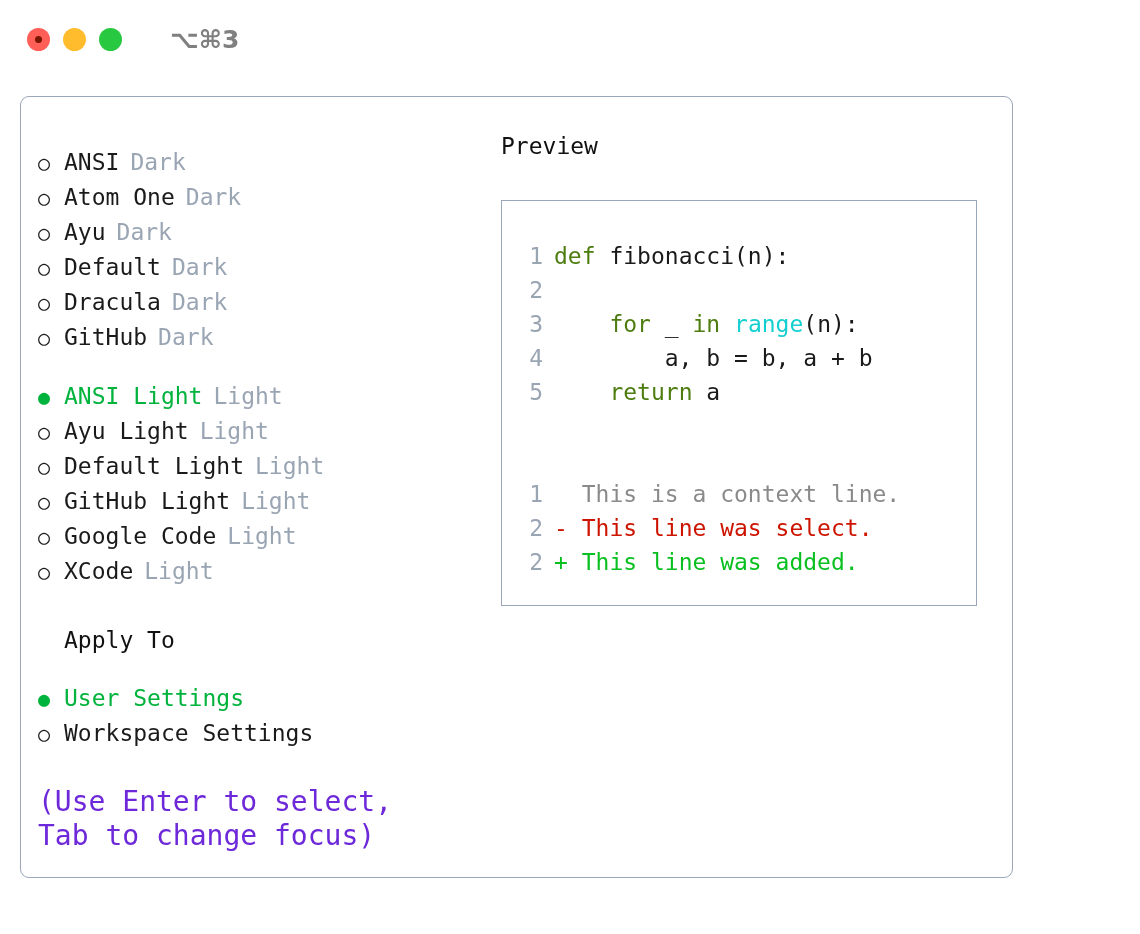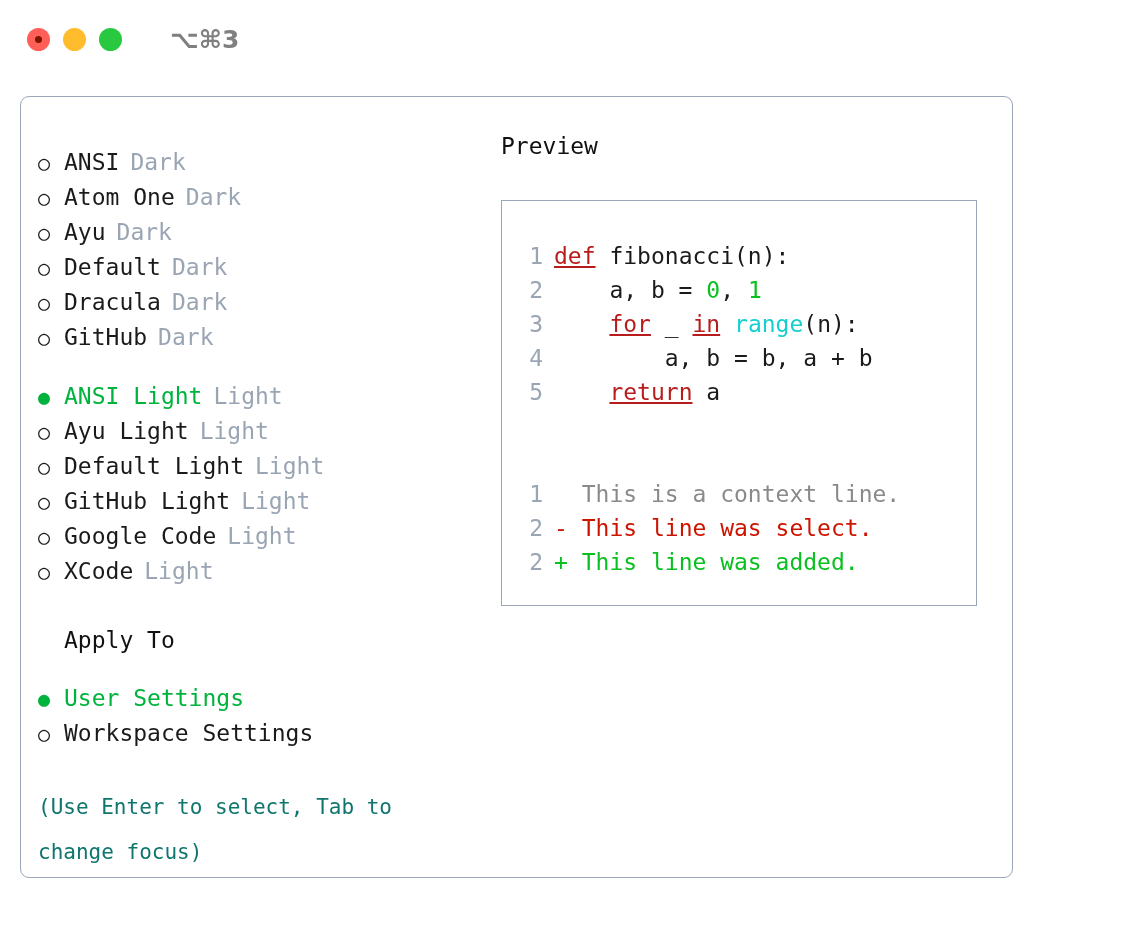--- a/index.html
+++ b/index.html
@@ -124,23 +124,23 @@
   .spacer-row { height: 34px; }
   .apply-head {
     font-size: 23px;
     color: #111111;
     line-height: 34px;
     padding-left: 26px;
     white-space: pre;
   }
   .hint {
     margin-top: 34px;
-    font-size: 21px;
-    line-height: 45px;
-    color: #0f766e;
+    font-size: 28px;
+    line-height: 34px;
+    color: #6d28d9;
     width: 420px;
   }
 
   
   .right-col {
     position: absolute;
     left: 480px;
     top: 32px;
     width: 490px;
   }
@@ -167,21 +167,21 @@
   }
   .ln {
     display: inline-block;
     width: 27px;
     flex: 0 0 27px;
     text-align: right;
     color: #9aa5b4;
     margin-right: 11px;
   }
   .code-text { color: #1a1a1a; }
-  .tok-kw  { color: #b91c1c; text-decoration: underline; }
+  .tok-kw  { color: #4d7c0f; }
   .tok-fn  { color: #13cfcf; }
   .tok-num { color: #0ac020; }
   .blank-line { height: 34px; }
   .diff-ctx { color: #8a8a8a; }
   .diff-del { color: #cc1400; }
   .diff-add { color: #0ac020; }
 </style>
 </head>
 <body>
 
@@ -288,21 +288,20 @@
 
         <div class="preview-box">
 
           <div>
             <div class="code-line">
               <span class="ln">1</span>
               <span class="code-text"><span class="tok-kw">def</span><span> fibonacci(n):</span></span>
             </div>
             <div class="code-line">
               <span class="ln">2</span>
-              <span class="code-text"><span>    a, b = </span><span class="tok-num">0</span><span>, </span><span class="tok-num">1</span></span>
             </div>
             <div class="code-line">
               <span class="ln">3</span>
               <span class="code-text"><span>    </span><span class="tok-kw">for</span><span> _ </span><span class="tok-kw">in</span><span> </span><span class="tok-fn">range</span><span>(n):</span></span>
             </div>
             <div class="code-line">
               <span class="ln">4</span>
               <span class="code-text"><span>        a, b = b, a + b</span></span>
             </div>
             <div class="code-line">

